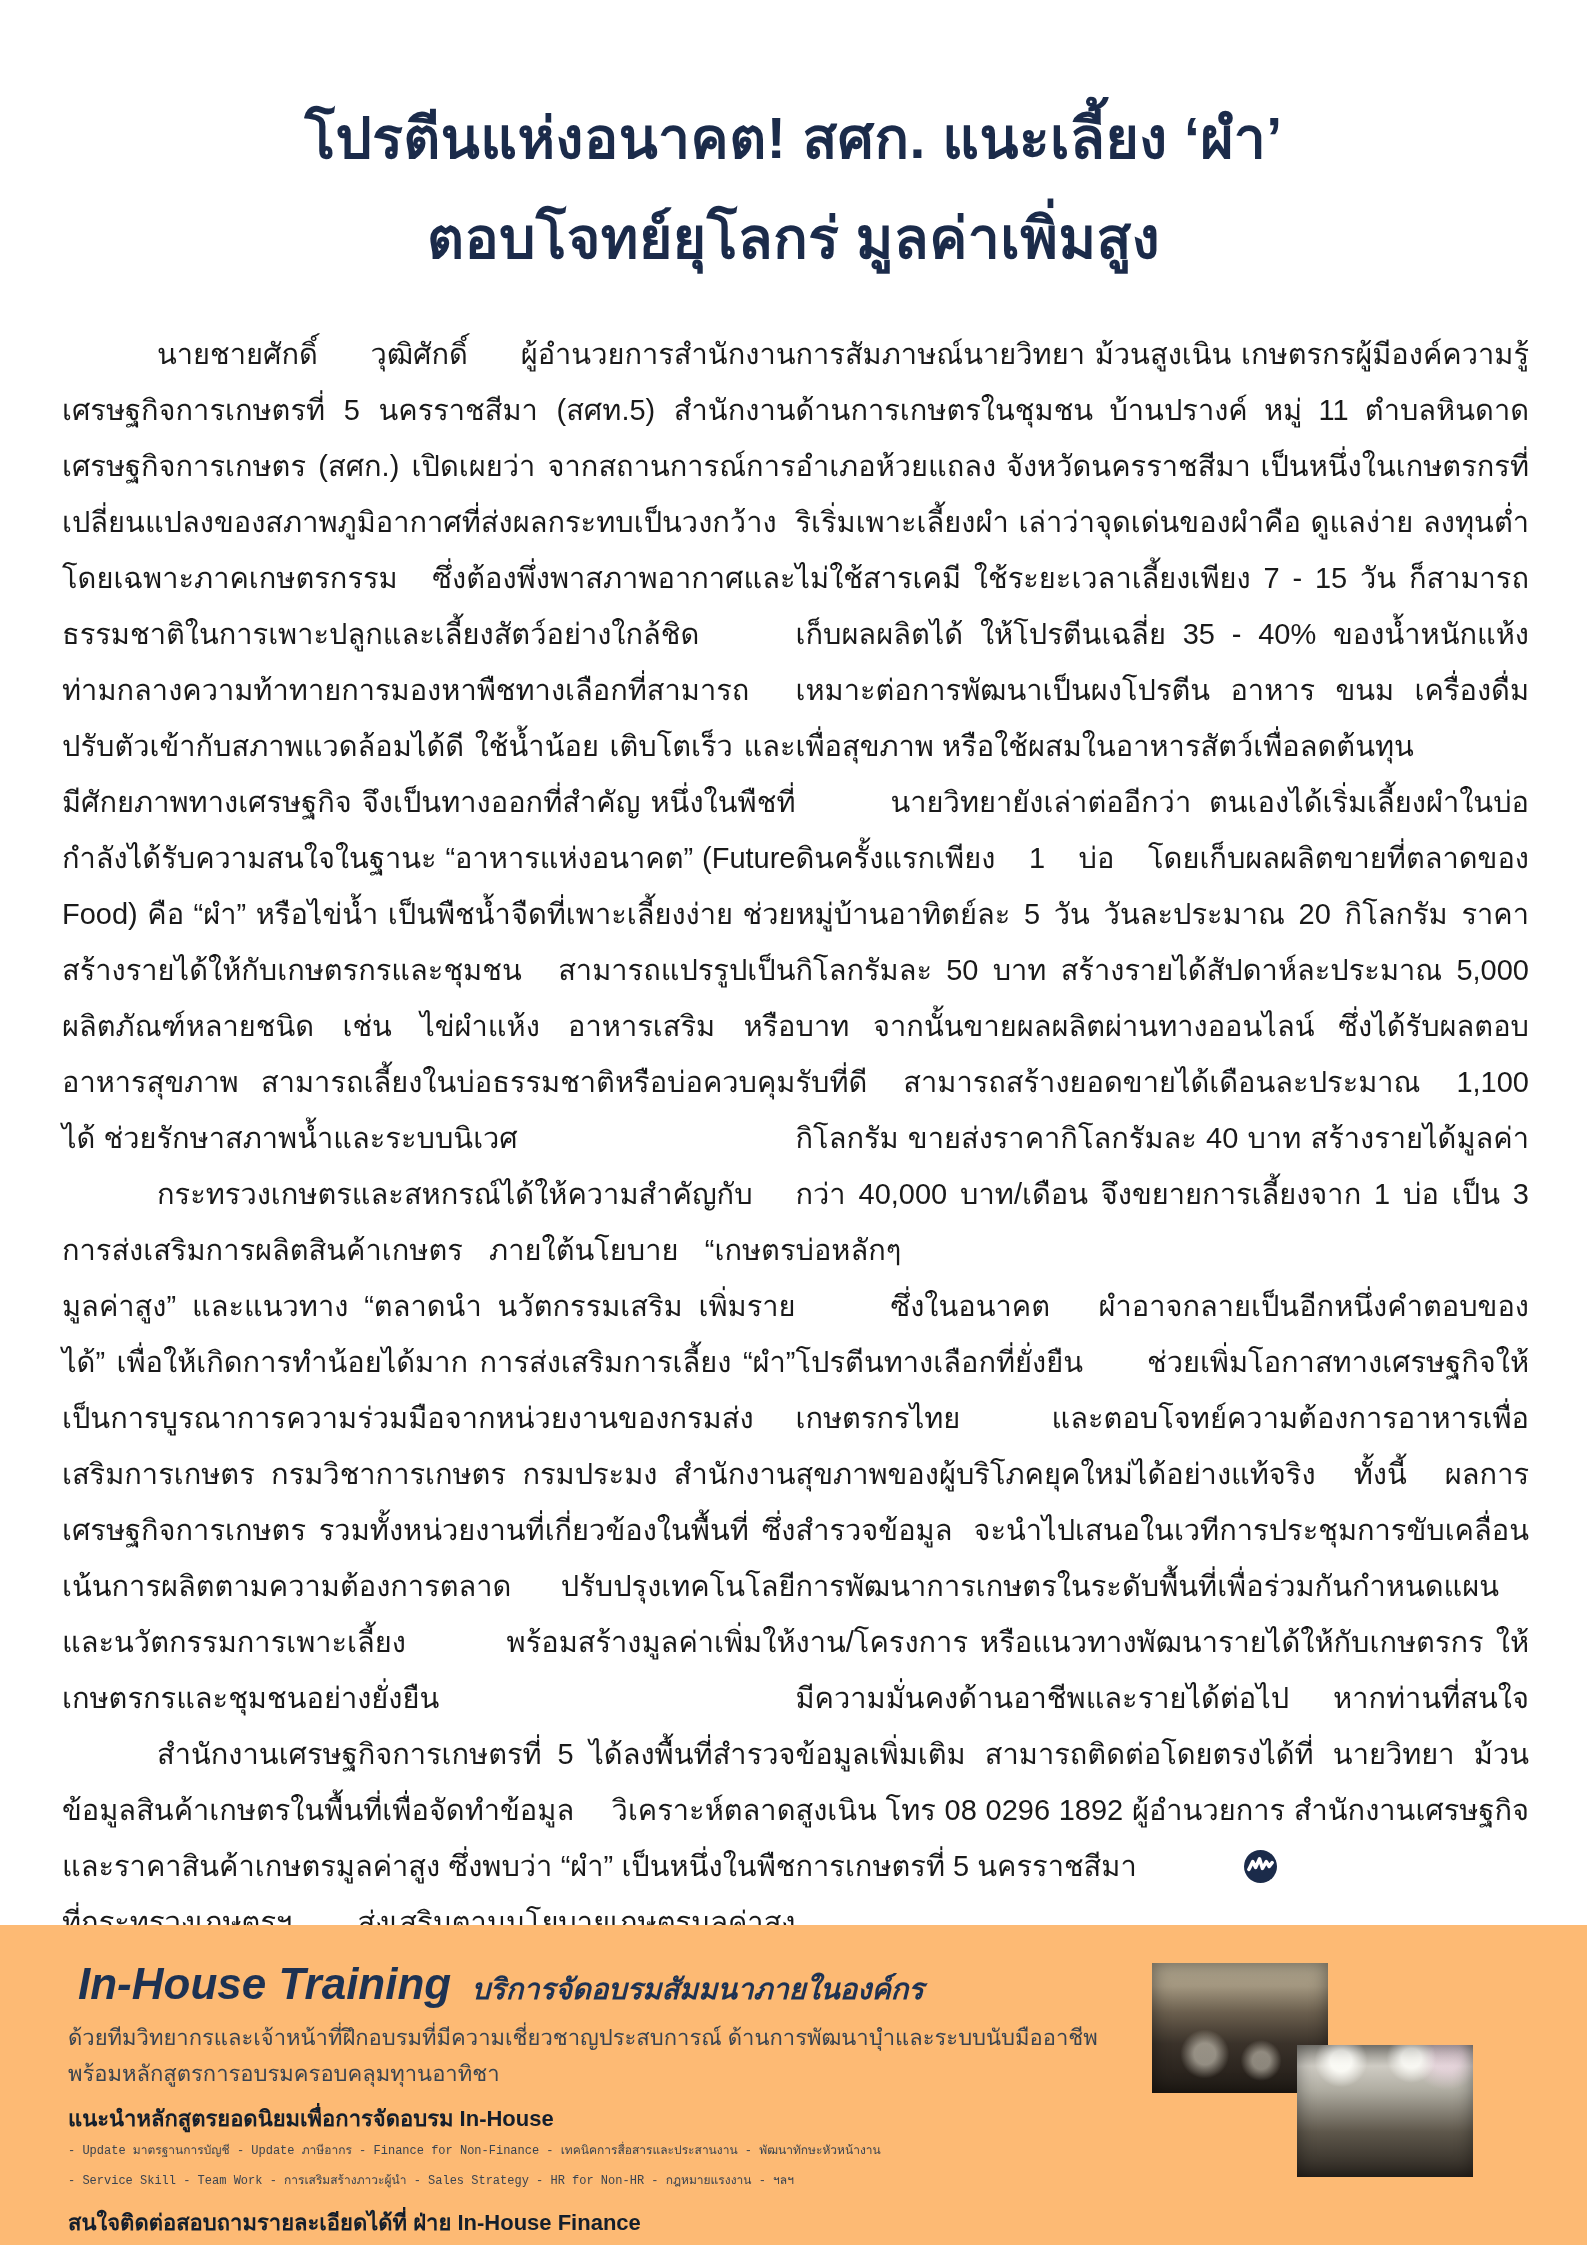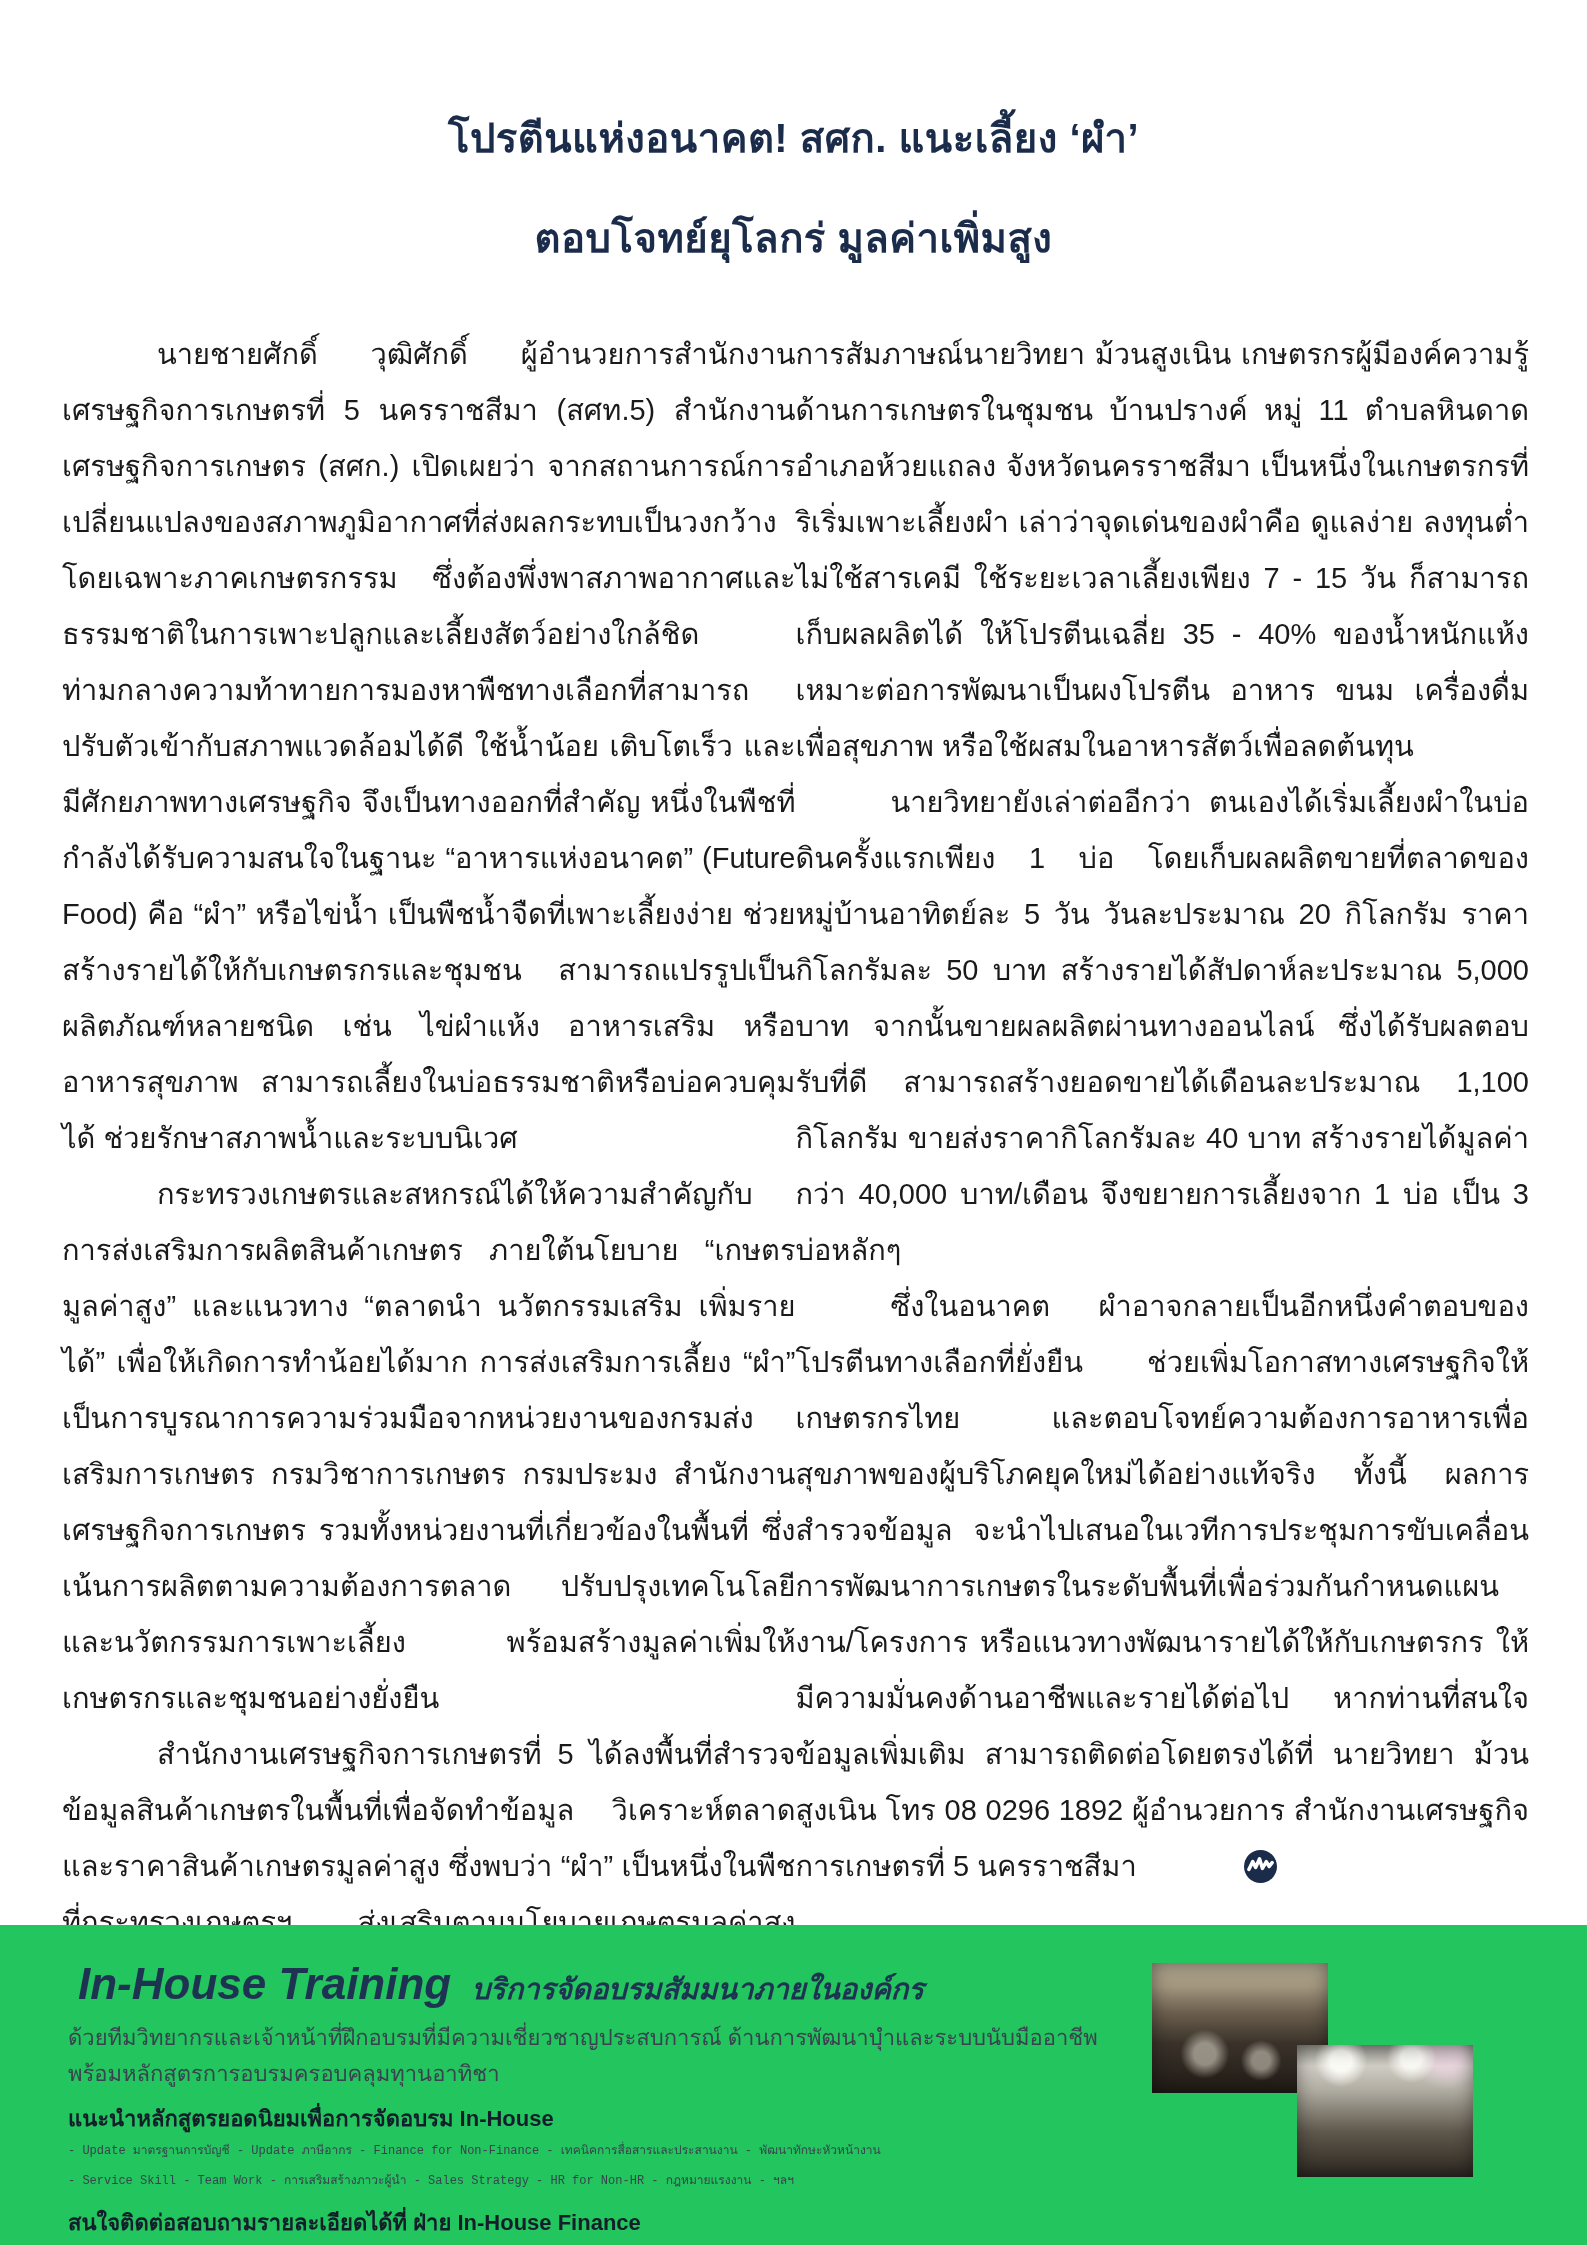--- a/index.html
+++ b/index.html
@@ -10,21 +10,21 @@
     background: #ffffff;
     overflow: hidden;
     font-family: "Liberation Sans", sans-serif;
   }
   
   .title-block {
     padding-top: 88px;
     text-align: center;
   }
   .title-line {
-    font-size: 40px;
+    font-size: 57px;
     line-height: 100px;
     font-weight: 800;
     color: #1b2b4a;
     letter-spacing: 0.5px;
   }
   
   .columns {
     display: flex;
     padding: 38px 58px 0 62px;
     box-sizing: border-box;
@@ -42,21 +42,21 @@
     display: inline-block;
     margin-left: 12px;
     vertical-align: -7px;
     line-height: 0;
   }
   
   .footer {
     position: absolute;
     left: 0; right: 0;
     top: 1925px; bottom: 0;
-    background: #22c55e;
+    background: #fdba74;
     padding: 14px 0 0 68px;
     box-sizing: border-box;
   }
   .f-head { margin: 20px 0 8px 10px; white-space: nowrap; }
   .f-title {
     font-size: 44px;
     font-weight: bold;
     font-style: italic;
     color: #1e3252;
   }

